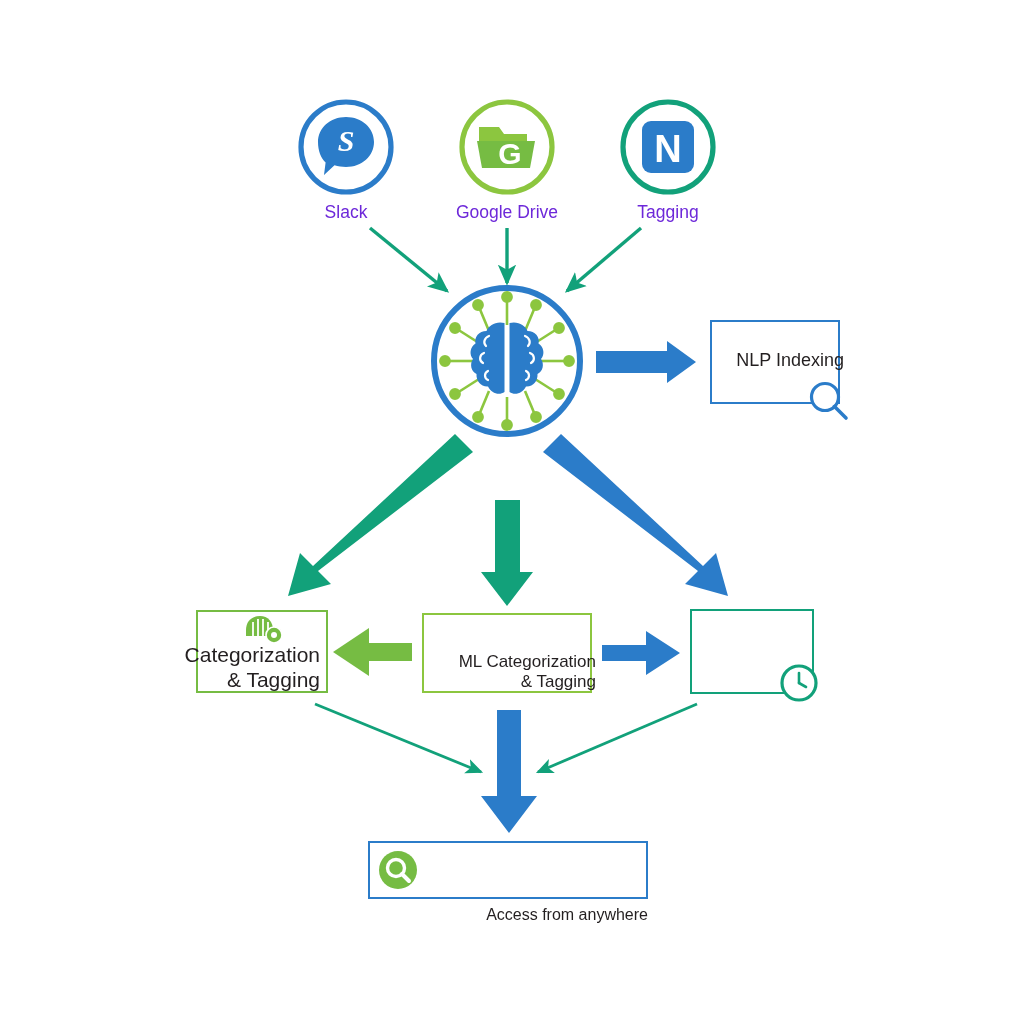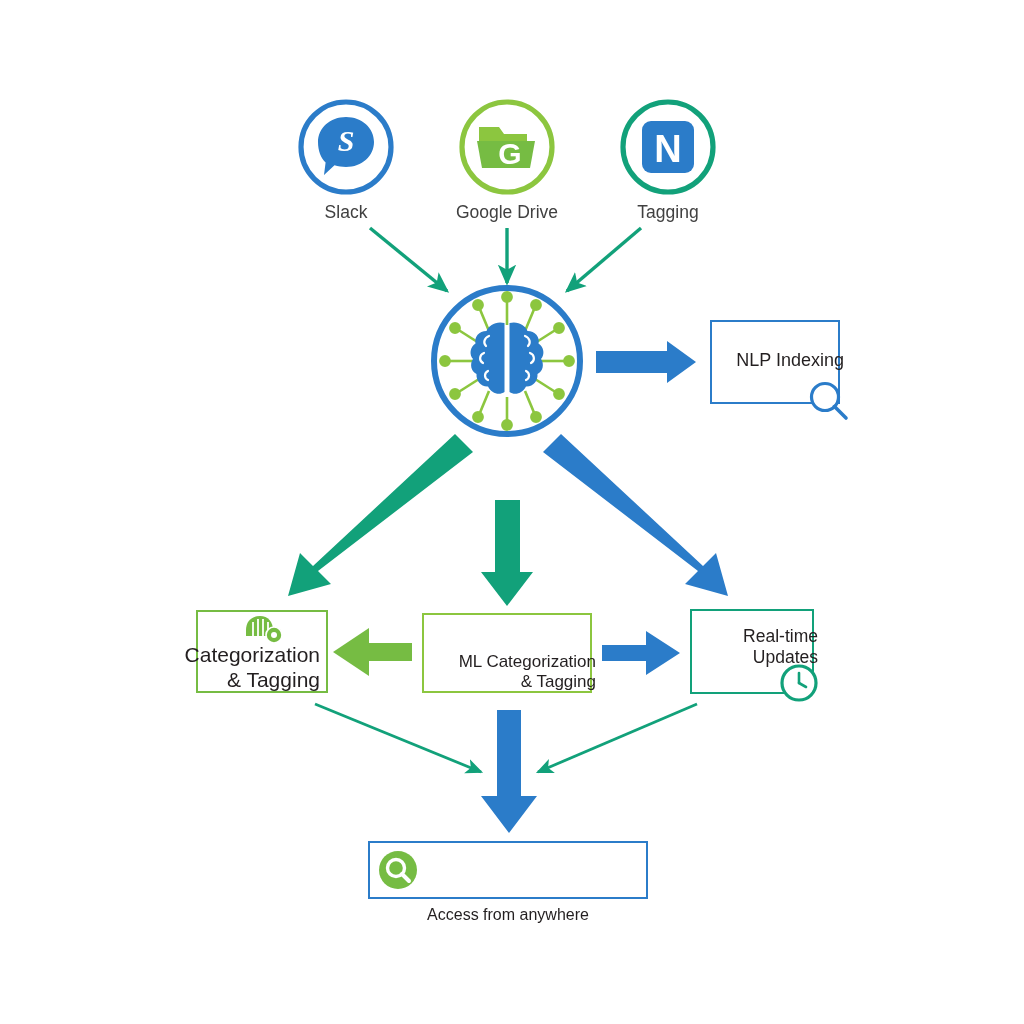--- a/index.html
+++ b/index.html
@@ -22,21 +22,21 @@
   svg.layer {
     position: absolute;
     left: 0;
     top: 0;
     width: 1024px;
     height: 1024px;
   }
   .node-label {
     position: absolute;
     text-align: center;
-    color: #404040;
+    color: #6d28d9;
     font-family: "Liberation Sans", sans-serif;
     white-space: pre-line;
     line-height: 1.18;
     pointer-events: none;
   }
   .src-label {
     font-size: 17.5px;
   }
   .hub-label {
     font-size: 19px;
@@ -44,21 +44,21 @@
   .box-text {
     position: absolute;
     text-align: right;
     color: #231f20;
     font-family: "Liberation Sans", sans-serif;
     white-space: pre-line;
     line-height: 1.2;
   }
   .caption {
     position: absolute;
-    text-align: center;
+    text-align: right;
     font-size: 16px;
     color: #231f20;
     font-family: "Liberation Sans", sans-serif;
   }
   .src-node { position: absolute; }
   .box-node { position: absolute; box-sizing: border-box; background: #ffffff; }
 </style>
 </head>
 <body>
 
@@ -219,22 +219,20 @@
   <div class="box-text" style="left:180px; top:642px; width:140px; font-size:21px;">Categorization
 &amp; Tagging</div>
 
   <div class="box-node" style="left:422px; top:613px; width:170px; height:80px; border:2.6px solid #8cc63f;">
   </div>
   <div class="box-text" style="left:418px; top:652px; width:178px; font-size:17px;">ML Categorization
 &amp; Tagging</div>
 
   <div class="box-node" style="left:690px; top:609px; width:124px; height:85px; border:2.6px solid #12a17a;">
   </div>
-  <div class="box-text" style="left:686px; top:626px; width:132px; font-size:17.5px;">Real-time
-Updates</div>
   <svg width="42" height="42" viewBox="0 0 42 42" style="position:absolute; left:778px; top:662px;">
     <circle cx="21" cy="21" r="17" fill="#ffffff" stroke="#12a17a" stroke-width="3.2"></circle>
     <line x1="21" y1="21" x2="21" y2="11" stroke="#12a17a" stroke-width="2.6" stroke-linecap="round"></line>
     <line x1="21" y1="21" x2="28" y2="25" stroke="#12a17a" stroke-width="2.6" stroke-linecap="round"></line>
   </svg>
 
   <div class="box-node" style="left:368px; top:841px; width:280px; height:58px; border:2.8px solid #2b7cc9;">
   </div>
   <svg width="40" height="40" viewBox="0 0 40 40" style="position:absolute; left:378px; top:850px;">
     <circle cx="20" cy="20" r="19" fill="#76bc43"></circle>

